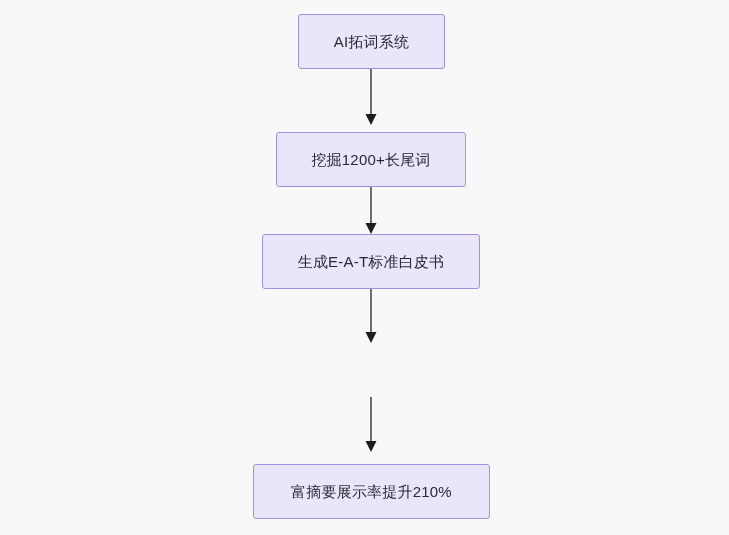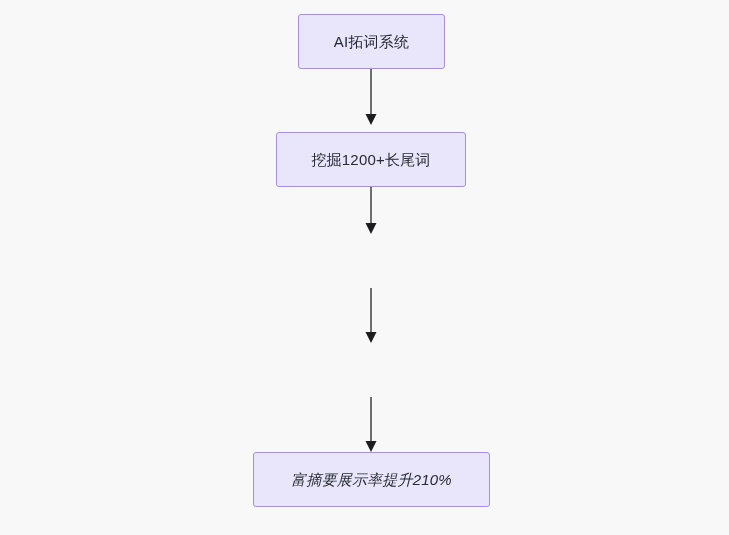--- a/index.html
+++ b/index.html
@@ -56,21 +56,21 @@
   .edge-arrow {
     fill: #1d1d1f;
     stroke: none;
   }
 
   
   #node-0 { left: 298px; top: 14px;  width: 147px; }
   #node-1 { left: 276px; top: 111px; width: 190px; margin-top: 21px; }
   #node-2 { left: 262px; top: 234px; width: 218px; }
   #node-3 { left: 265px; top: 343px; width: 213px; }
-  #node-4 { left: 253px; top: 452px; width: 237px; font-style: italic; }
+  #node-4 { left: 253px; top: 464px; width: 237px; }
 </style>
 </head>
 <body>
 
 <div id="flowchart-canvas">
 
   <svg class="edge" viewBox="0 0 729 535" xmlns="http://www.w3.org/2000/svg">
     <g>
       <line class="edge-line" x1="371" y1="69" x2="371" y2="117"></line>
       <polygon class="edge-arrow" points="371,125 365.5,114 376.5,114"></polygon>
@@ -90,19 +90,22 @@
   </svg>
 
   <div class="node" id="node-0">
     <span class="node-label">AI拓词系统</span>
   </div>
 
   <div class="node" id="node-1">
     <span class="node-label">挖掘1200+长尾词</span>
   </div>
 
+  <div class="node" id="node-2">
+    <span class="node-label">生成E-A-T标准白皮书</span>
+  </div>
 
 
   <div class="node" id="node-4">
     <span class="node-label">富摘要展示率提升210%</span>
   </div>
 
 </div>
 
 </body></html>

